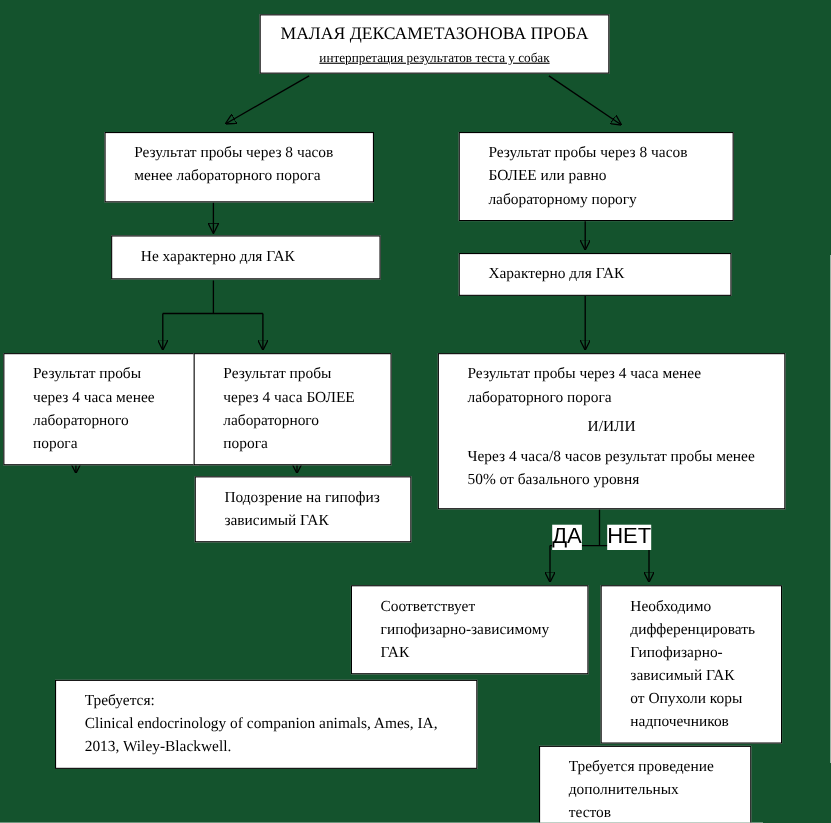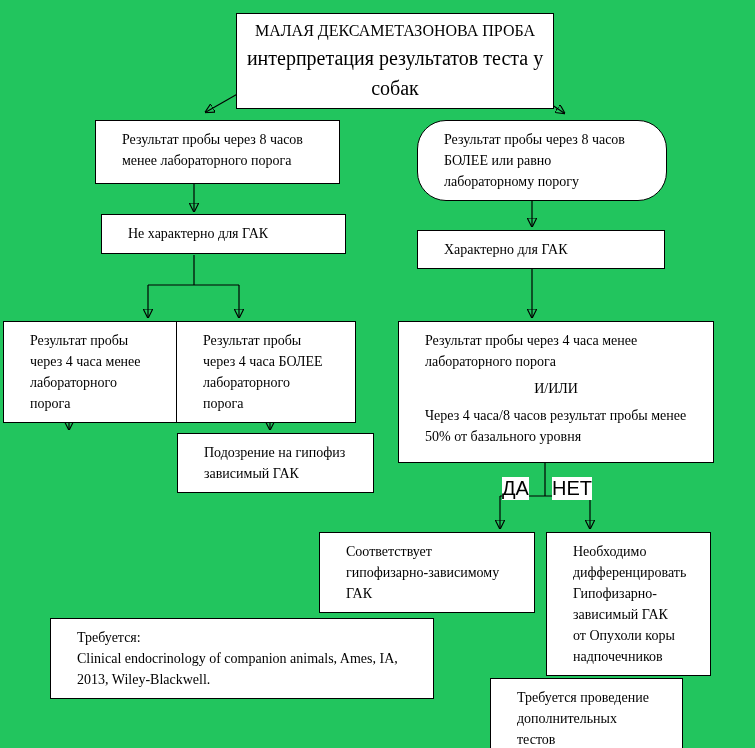--- a/index.html
+++ b/index.html
@@ -1,20 +1,20 @@
 <!DOCTYPE html>
 <html><head>
 <meta charset="utf-8">
 <style>
   html, body { margin: 0; padding: 0; background: #ffffff; }
   #canvas {
     position: relative;
     width: 755px;
     height: 748px;
-    background: #22c55e;
+    background: #14532d;
     font-family: "Liberation Serif", "DejaVu Serif", serif;
     color: #000000;
     overflow: hidden;
   }
   #connectors {
     position: absolute;
     left: 0; top: 0;
     width: 755px; height: 748px;
     pointer-events: none;
   }
@@ -30,21 +30,21 @@
     background: #ffffff;
     font-size: 14px;
     line-height: 1.5;
     padding: 8px 26px;
   }
   .node-title {
     text-align: center;
     padding: 5px 8px;
   }
   .title-line1 { font-size: 16px; line-height: 1.5; display: block; }
-  .title-line2 { font-size: 20px; line-height: 1.5; display: block; }
+  .title-line2 { font-size: 12px; line-height: 1.5; display: block; text-decoration: underline; }
   .or-label { text-align: center; margin: 6px 0; display: block; }
   .part { display: block; }
   .branch-label {
     position: absolute;
     font-family: "Liberation Sans", "DejaVu Sans", sans-serif;
     font-size: 20px;
     background: #ffffff;
   }
   .source-label { display: block; }
   .source-citation { display: block; }
@@ -85,21 +85,21 @@
     <path d="M590,648 L590,674" marker-end="url(#arrow)"></path>
   </svg>
 
   <div class="node node-title" style="left:236px; top:13px; width:318px; min-height:54px;">
     <span class="title-line1">МАЛАЯ ДЕКСАМЕТАЗОНОВА ПРОБА</span>
     <span class="title-line2">интерпретация результатов теста у собак</span>
   </div>
 
   <div class="node" style="left:95px; top:120px; width:245px; min-height:64px;">Результат пробы через 8 часов менее лабораторного порога</div>
 
-  <div class="node" style="left:417px; top:120px; width:250px; min-height:77px;border-radius:29px;">Результат пробы через 8 часов БОЛЕЕ или равно лабораторному порогу</div>
+  <div class="node" style="left:417px; top:120px; width:250px; min-height:77px;">Результат пробы через 8 часов БОЛЕЕ или равно лабораторному порогу</div>
 
   <div class="node" style="left:101px; top:214px; width:245px; min-height:40px;">Не характерно для ГАК</div>
 
   <div class="node" style="left:417px; top:230px; width:248px; min-height:39px;">Характерно для ГАК</div>
 
   <div class="node" style="left:3px; top:321px; width:178px; min-height:78px;">Результат пробы через 4 часа менее лабораторного порога</div>
 
   <div class="node" style="left:176px; top:321px; width:180px; min-height:82px;">Результат пробы через 4 часа БОЛЕЕ лабораторного порога</div>
 
 

